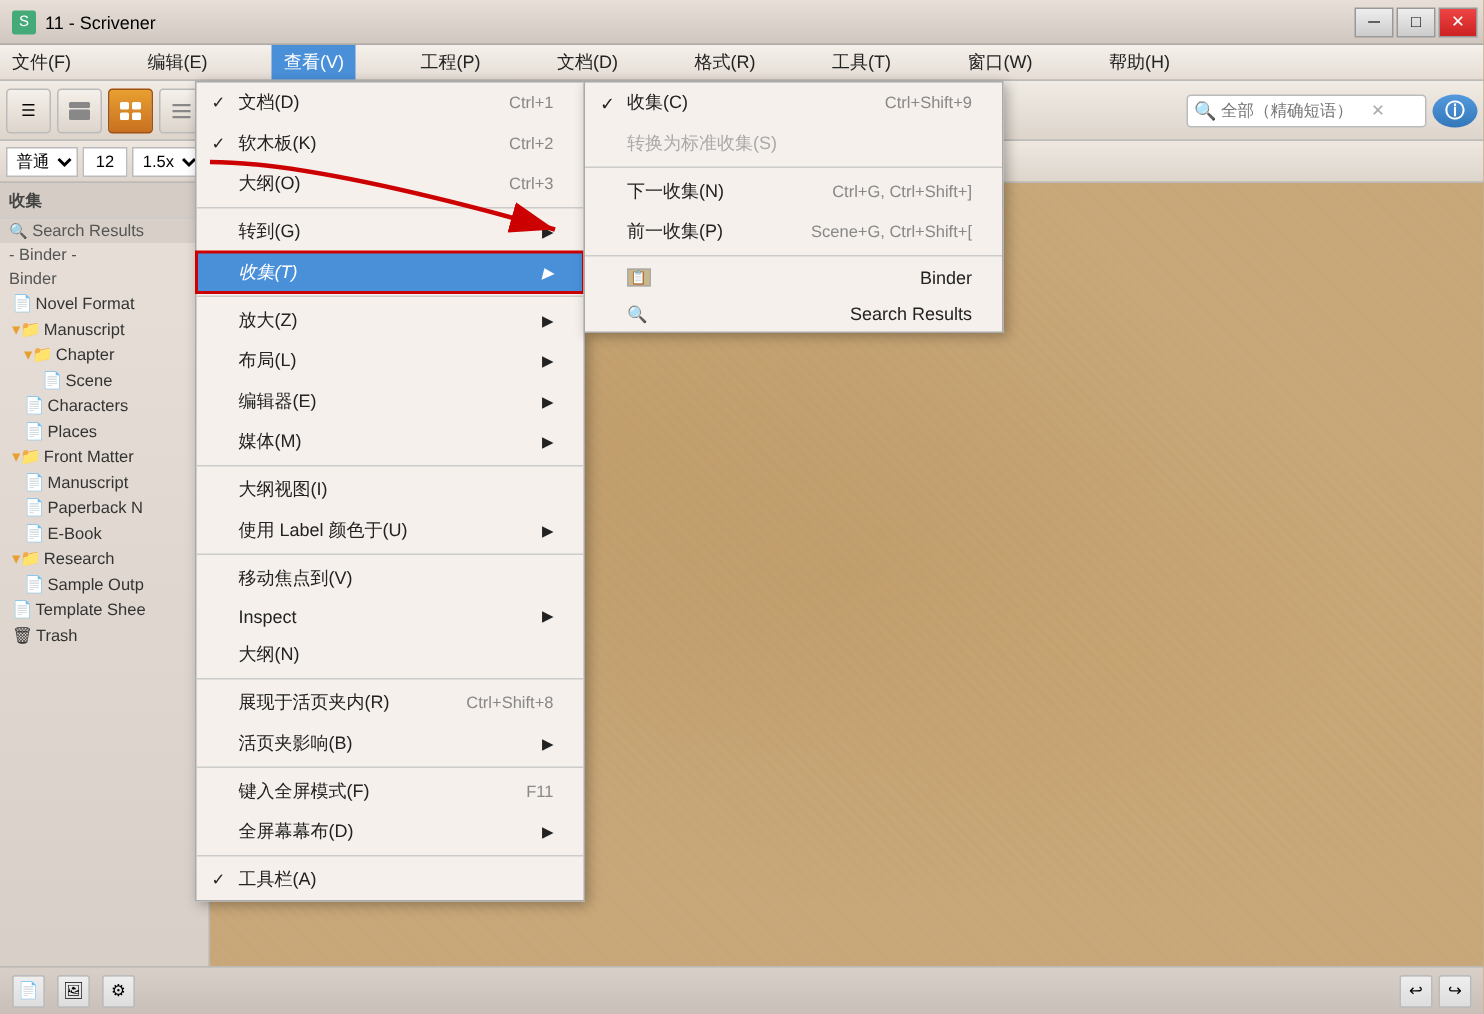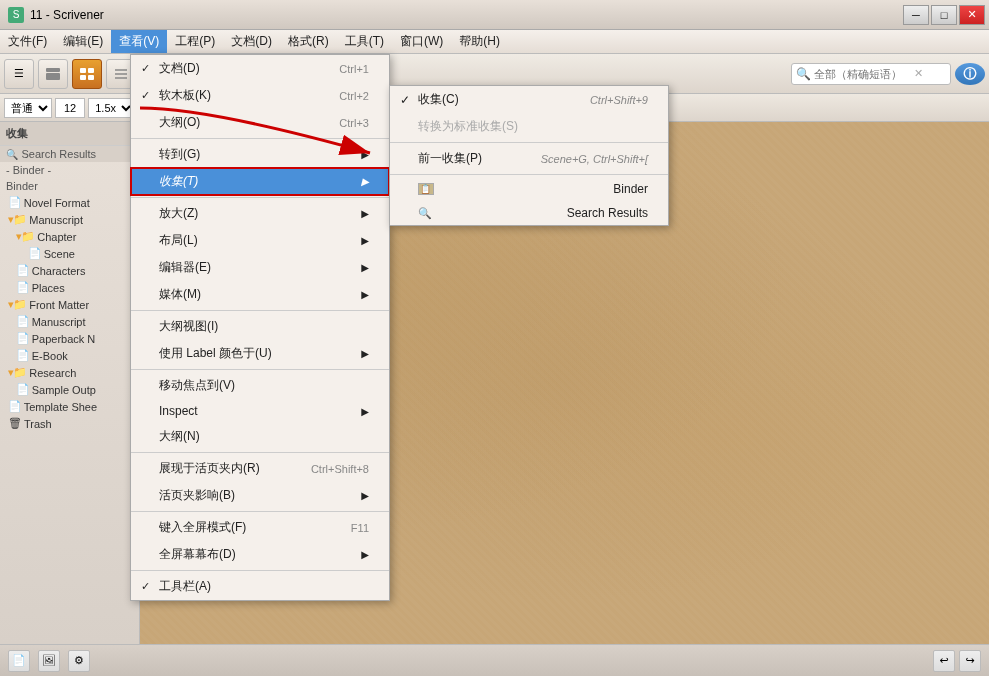--- a/index.html
+++ b/index.html
@@ -13,21 +13,21 @@
     }
     #titlebar-left { display: flex; align-items: center; padding-left: 8px; gap: 6px; }
     #titlebar-icon { width: 16px; height: 16px; background: #4a7; border-radius: 2px; display: flex; align-items: center; justify-content: center; color: white; font-size: 10px; }
     #titlebar-buttons { display: flex; gap: 2px; padding-right: 4px; }
     .titlebar-btn { width: 26px; height: 20px; border: 1px solid #999; background: linear-gradient(to bottom, #eee, #ccc); cursor: pointer; display: flex; align-items: center; justify-content: center; font-size: 11px; }
     .titlebar-btn.close { background: linear-gradient(to bottom, #e44, #c22); color: white; }
 
     
     #menubar {
       width: 100%; height: 24px; background: linear-gradient(to bottom, #f5f0eb, #e5ddd5);
-      display: flex; align-items: flex-end; border-bottom: 1px solid #bbb;
+      display: flex; align-items: flex-end; border-bottom: 1px solid #bbb; gap: 35px;
     }
     .menu-item {
       padding: 2px 8px; cursor: pointer; font-size: 12px; color: #222;
       height: 100%; display: flex; align-items: center;
     }
     .menu-item.active { background: #4a90d9; color: white; }
 
     
     #toolbar {
       width: 100%; height: 40px; background: linear-gradient(to bottom, #f0ebe4, #ddd5cc);
@@ -122,31 +122,31 @@
     .dropdown-separator { height: 1px; background: #ccc; margin: 2px 0; }
     .dropdown-item.checked::before { content: '✓'; position: absolute; left: 10px; font-size: 11px; }
     .dropdown-item { position: relative; }
     .shortcut { color: #888; font-size: 11px; margin-left: 20px; }
 
     
     #submenu-collect {
       position: absolute; top: 54px; left: 389px;
       background: #f5f0eb; border: 1px solid #aaa;
       box-shadow: 2px 2px 8px rgba(0,0,0,0.3);
-      min-width: 280px; z-index: 101; margin-top: 31px;
+      min-width: 280px; z-index: 101;
     }
     .submenu-item {
       padding: 5px 20px 5px 28px; font-size: 12px; color: #222; cursor: pointer;
       display: flex; align-items: center; justify-content: space-between;
       white-space: nowrap; position: relative;
     }
     .submenu-item.checked::before { content: '✓'; position: absolute; left: 10px; }
     .submenu-item.grayed { color: #aaa; }
     .submenu-separator { height: 1px; background: #ccc; margin: 2px 0; }
-    .sub-shortcut { color: #888; font-size: 11px; font-style: italic; }
+    .sub-shortcut { color: #888; font-size: 11px; }
     .folder-icon { color: #e8a030; }
     .doc-icon { color: #888; }
 
     
     #red-arrow {
       position: absolute; top: 98px; left: 130px;
       z-index: 200; pointer-events: none;
     }
 
     
@@ -407,20 +407,24 @@
 <div id="submenu-collect">
   <div class="submenu-item checked">
     <span>收集(C)</span>
     <span class="sub-shortcut">Ctrl+Shift+9</span>
   </div>
   <div class="submenu-item grayed">
     <span>转换为标准收集(S)</span>
   </div>
   <div class="submenu-separator"></div>
   <div class="submenu-item">
+    <span>下一收集(N)</span>
+    <span class="sub-shortcut">Ctrl+G, Ctrl+Shift+]</span>
+  </div>
+  <div class="submenu-item">
     <span>前一收集(P)</span>
     <span class="sub-shortcut">Scene+G, Ctrl+Shift+[</span>
   </div>
   <div class="submenu-separator"></div>
   <div class="submenu-item" style="display:flex;align-items:center;gap:6px;">
     <span style="width:16px;height:12px;background:#c8b88a;border:1px solid #aaa;display:inline-block;font-size:9px;text-align:center;">📋</span>
     <span>Binder</span>
   </div>
   <div class="submenu-item" style="display:flex;align-items:center;gap:6px;">
     <span style="font-size:11px;">🔍</span>

